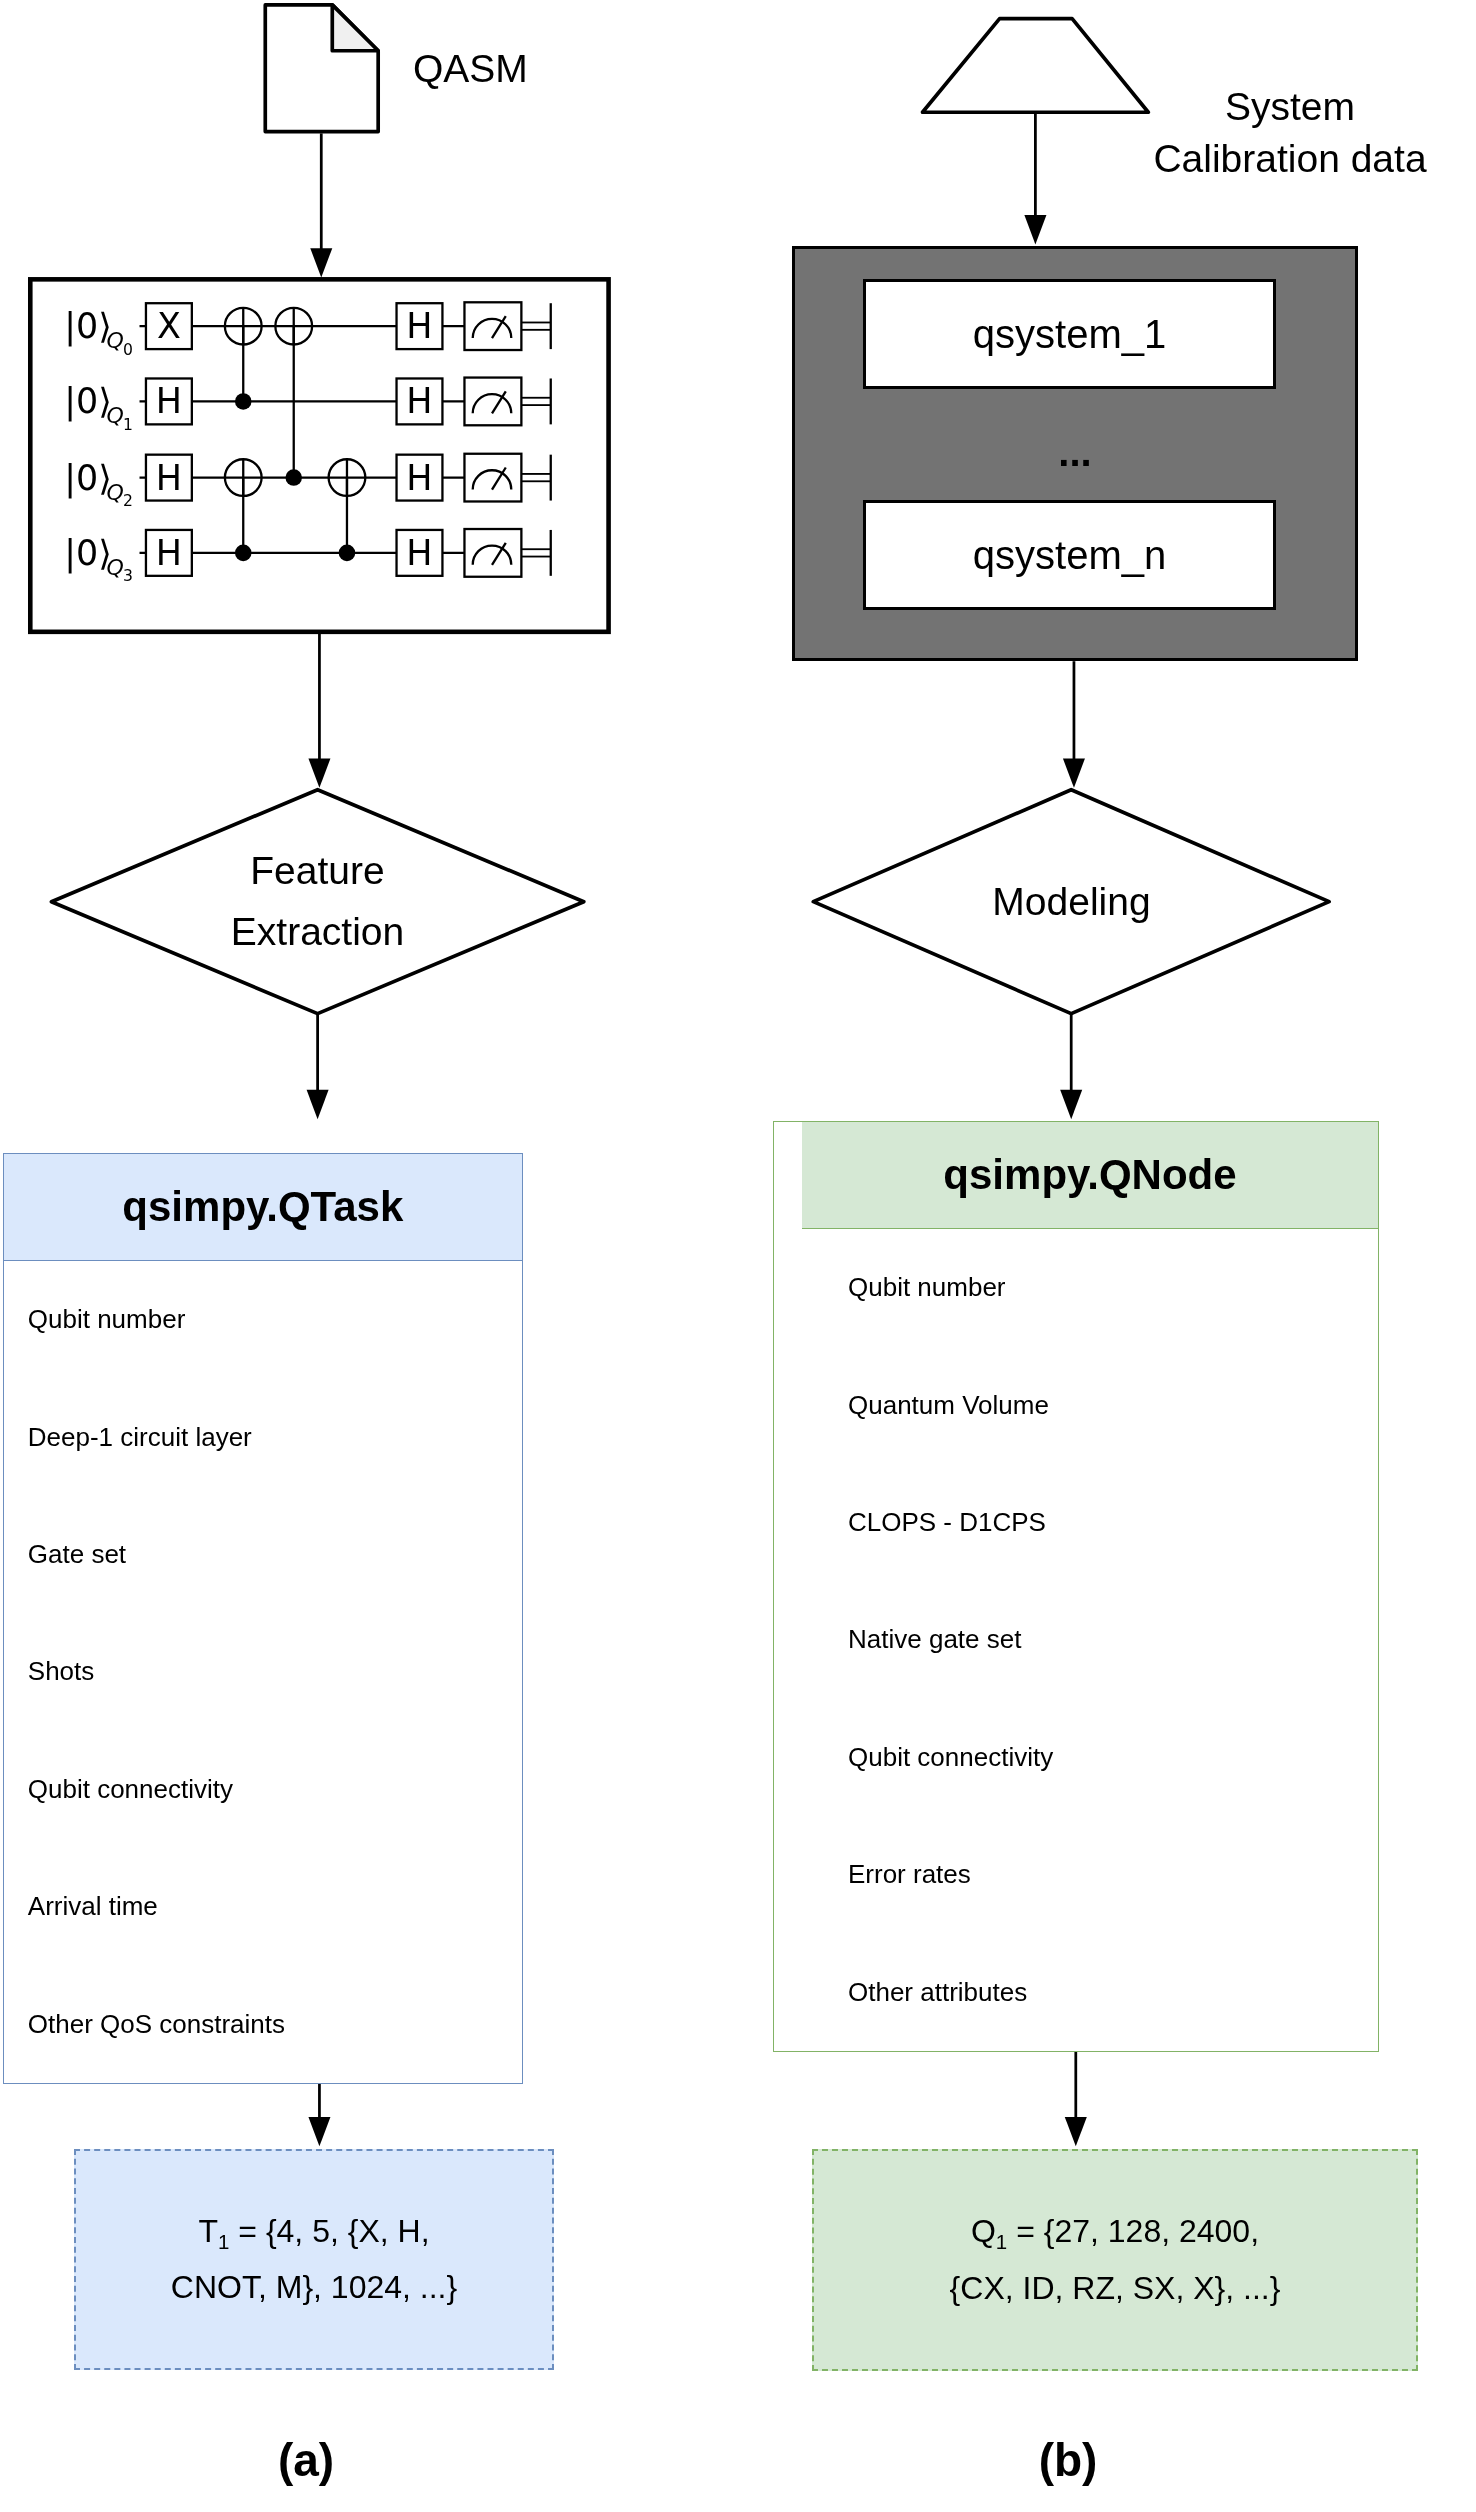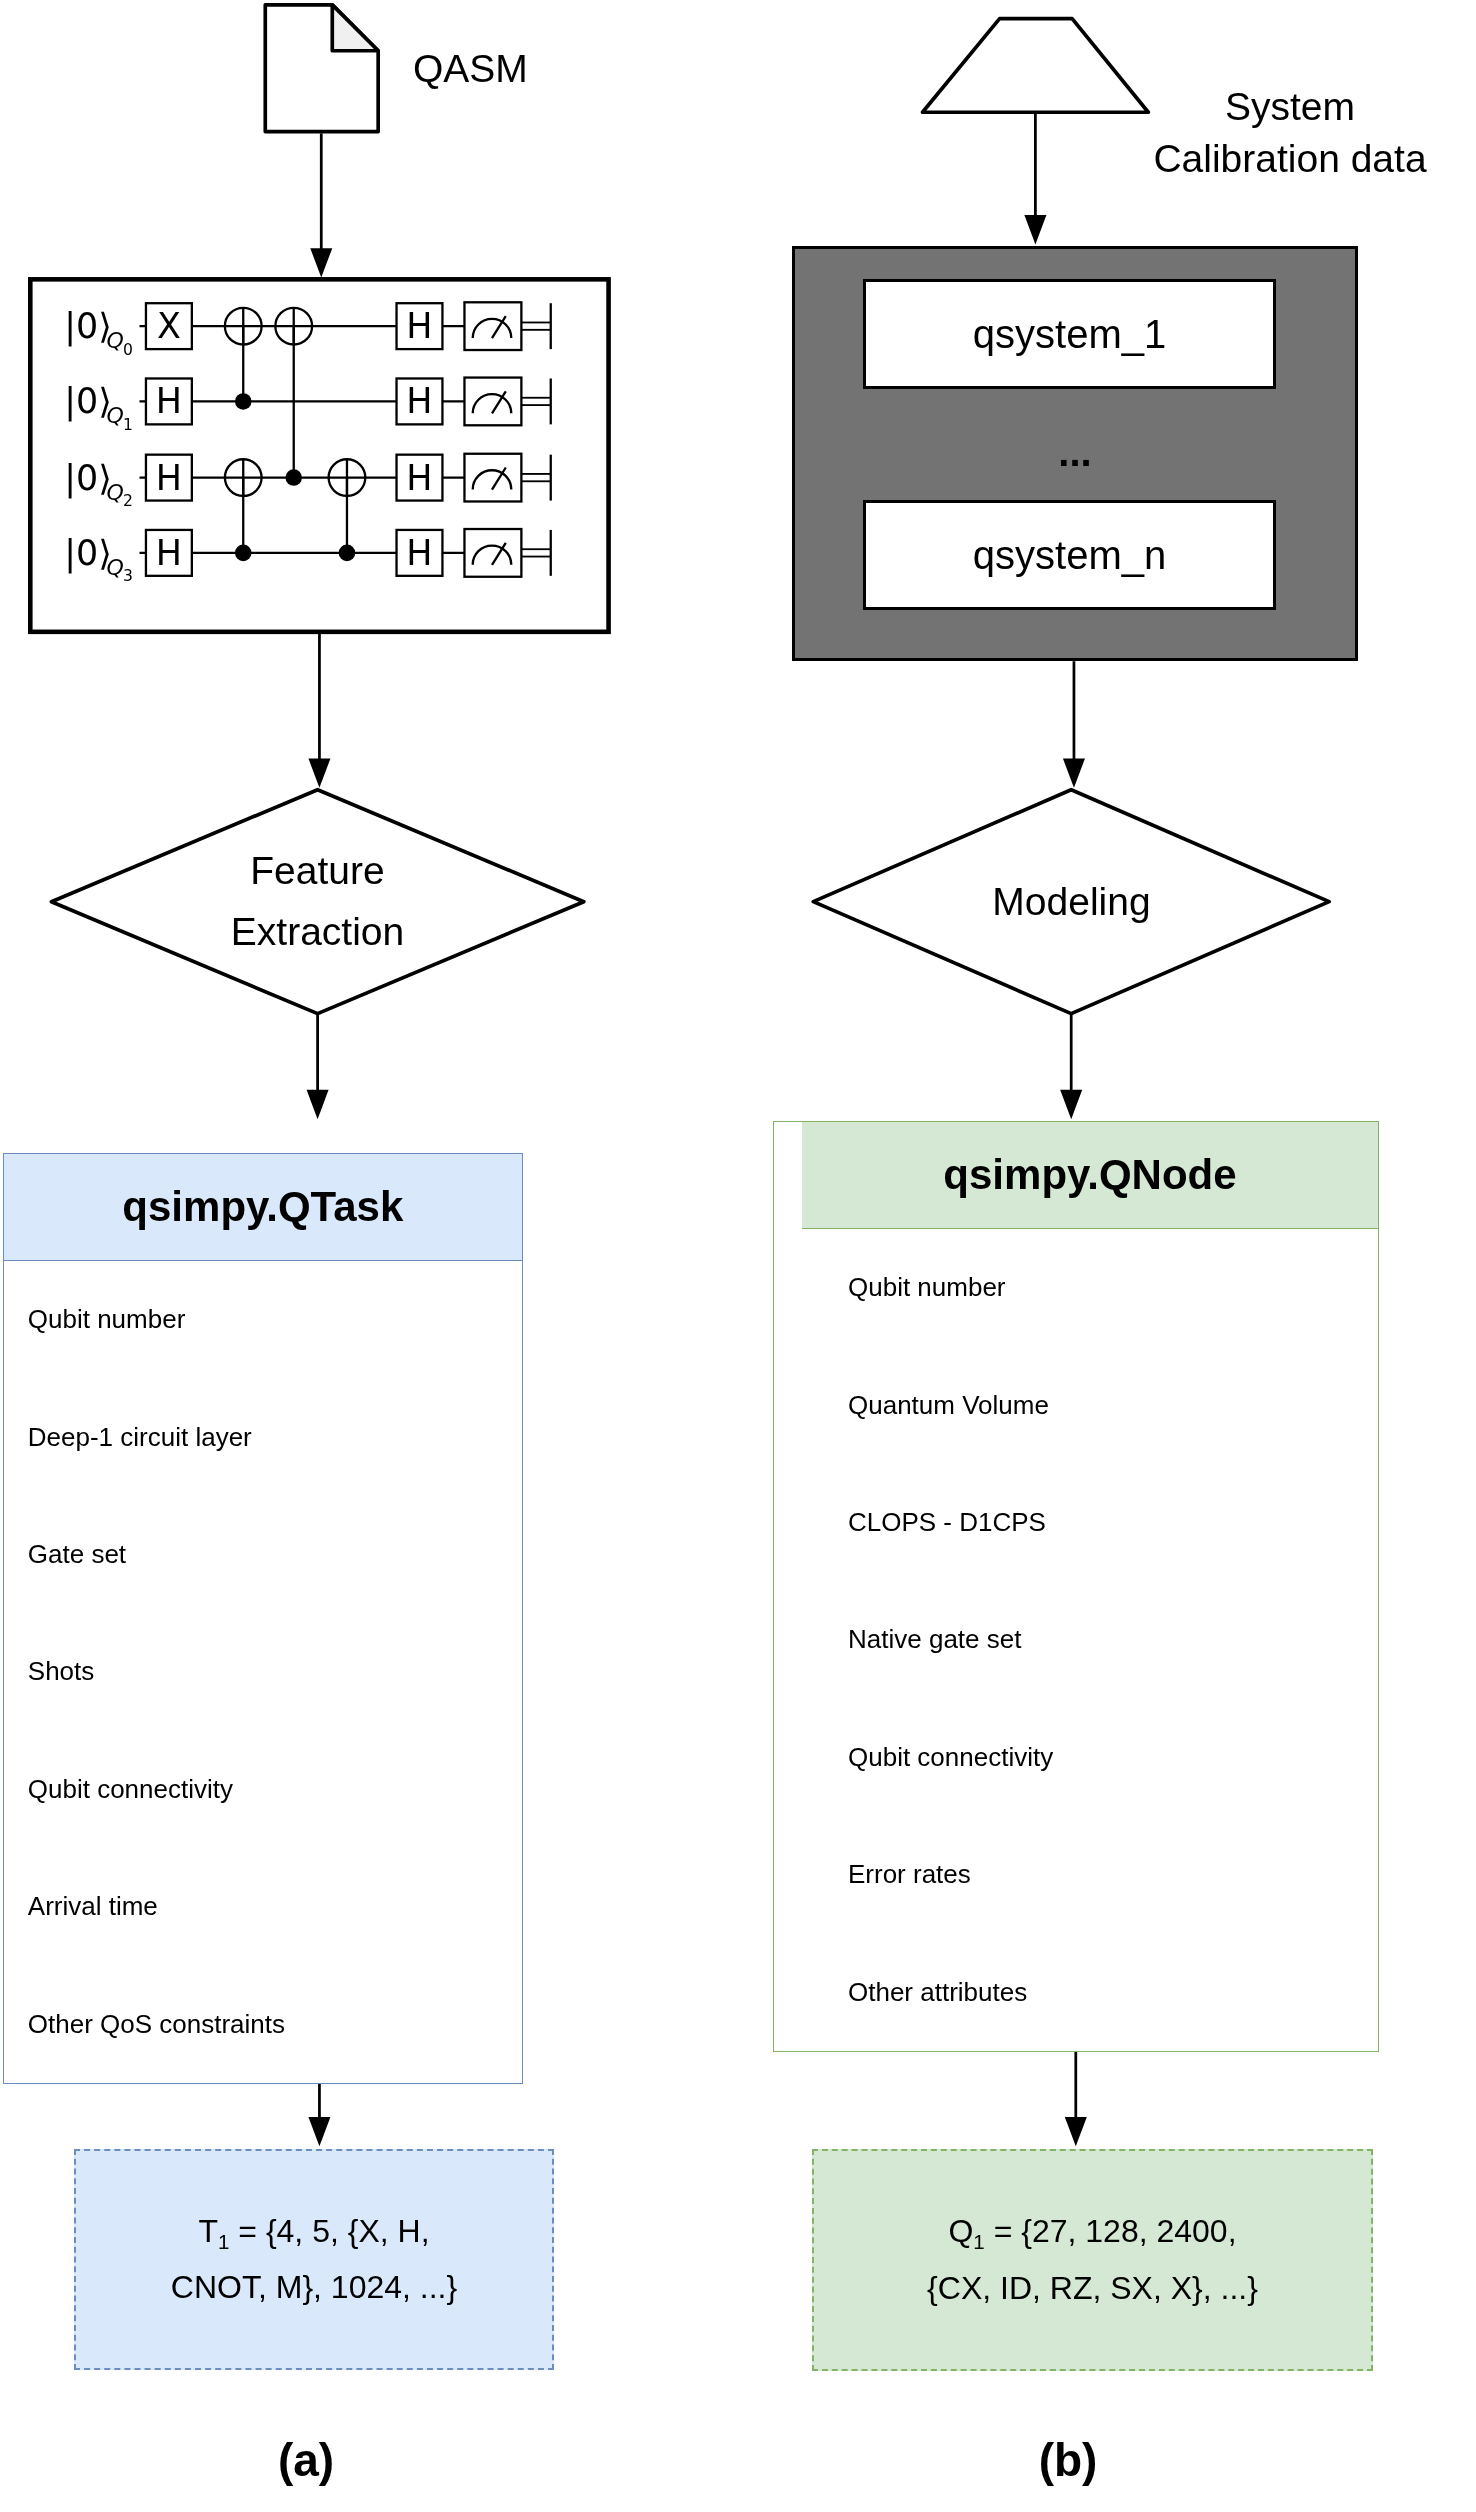--- a/index.html
+++ b/index.html
@@ -263,21 +263,21 @@
       <div class="classbox-item">Error rates</div>
       <div class="classbox-item">Other attributes</div>
     </div>
   </div>
 
   <div class="abs resultbox blue-dash" style="left:74px; top:2149px; width:480px; height:221px;">
     <div class="resultline"><span>T</span><sub>1</sub><span> = {4, 5, {X, H,</span></div>
     <div class="resultline">CNOT, M}, 1024, ...}</div>
   </div>
 
-  <div class="abs resultbox green-dash" style="left:812px; top:2149px; width:561px; height:222px;">
+  <div class="abs resultbox green-dash" style="left:812px; top:2149px; width:606px; height:222px;">
     <div class="resultline"><span>Q</span><sub>1</sub><span> = {27, 128, 2400,</span></div>
     <div class="resultline">{CX, ID, RZ, SX, X}, ...}</div>
   </div>
 
   <div class="abs caption" style="left:214px; top:2433px; width:184px;">(a)</div>
   <div class="abs caption" style="left:976px; top:2433px; width:184px;">(b)</div>
 
 </div>
 
 

